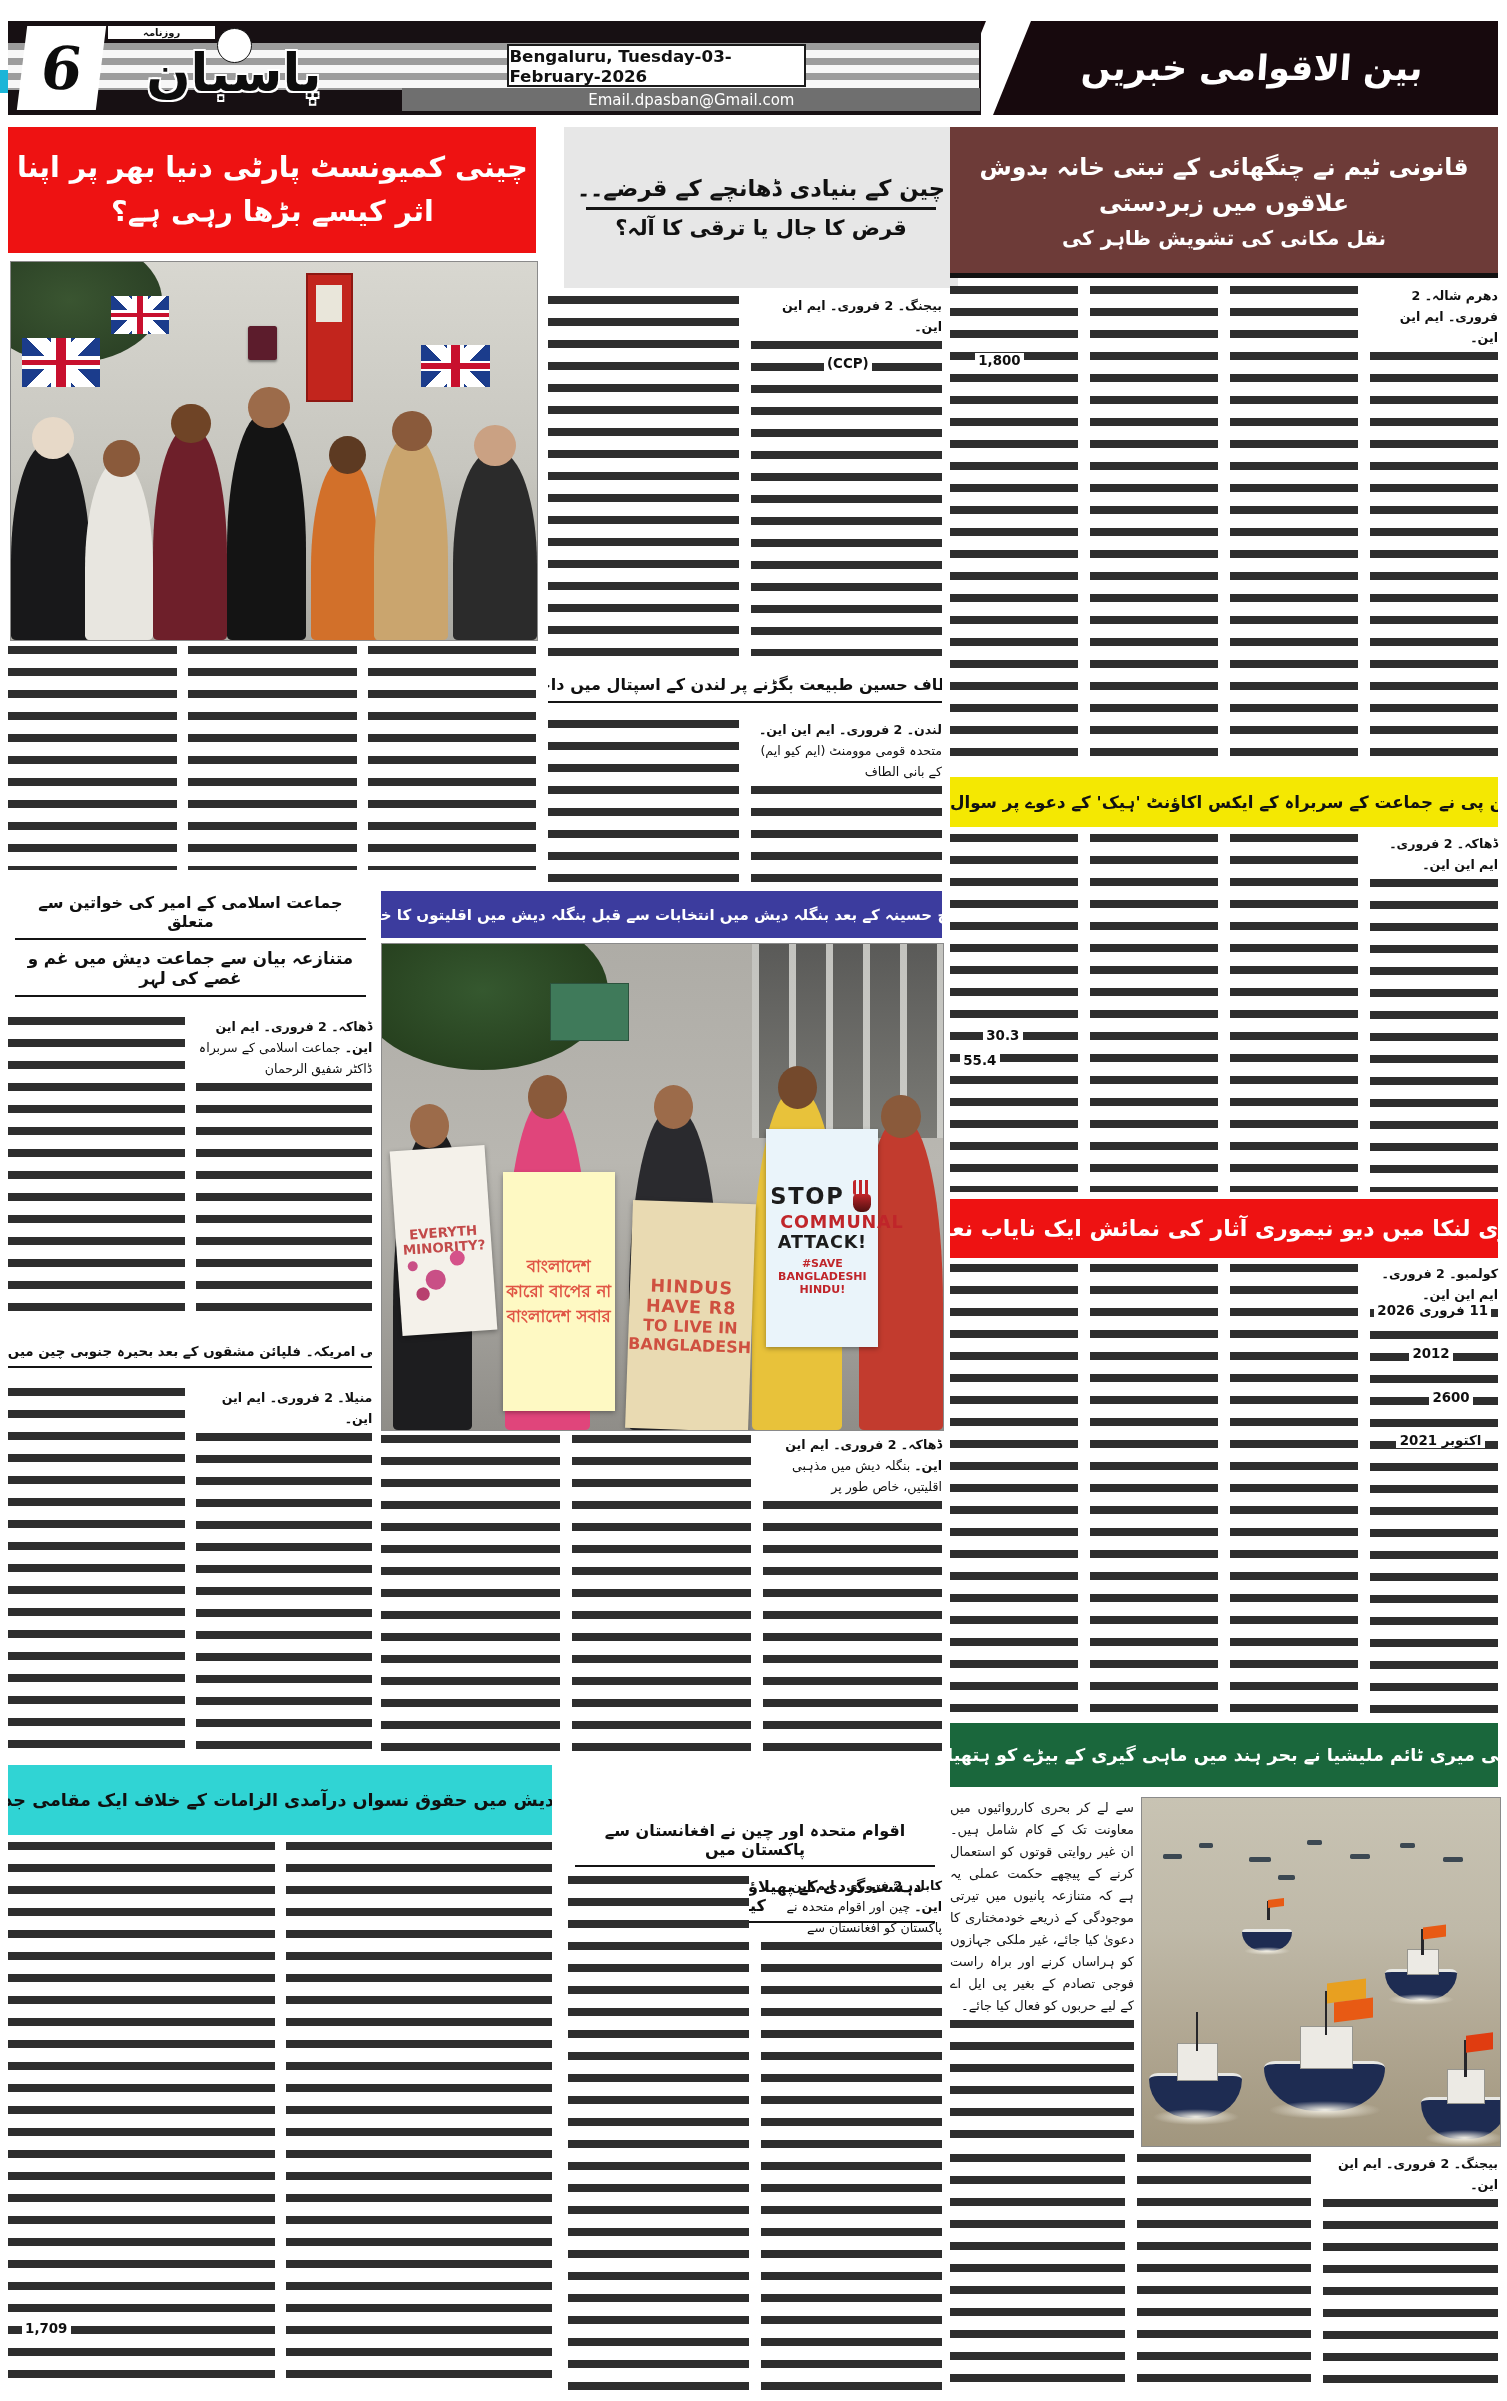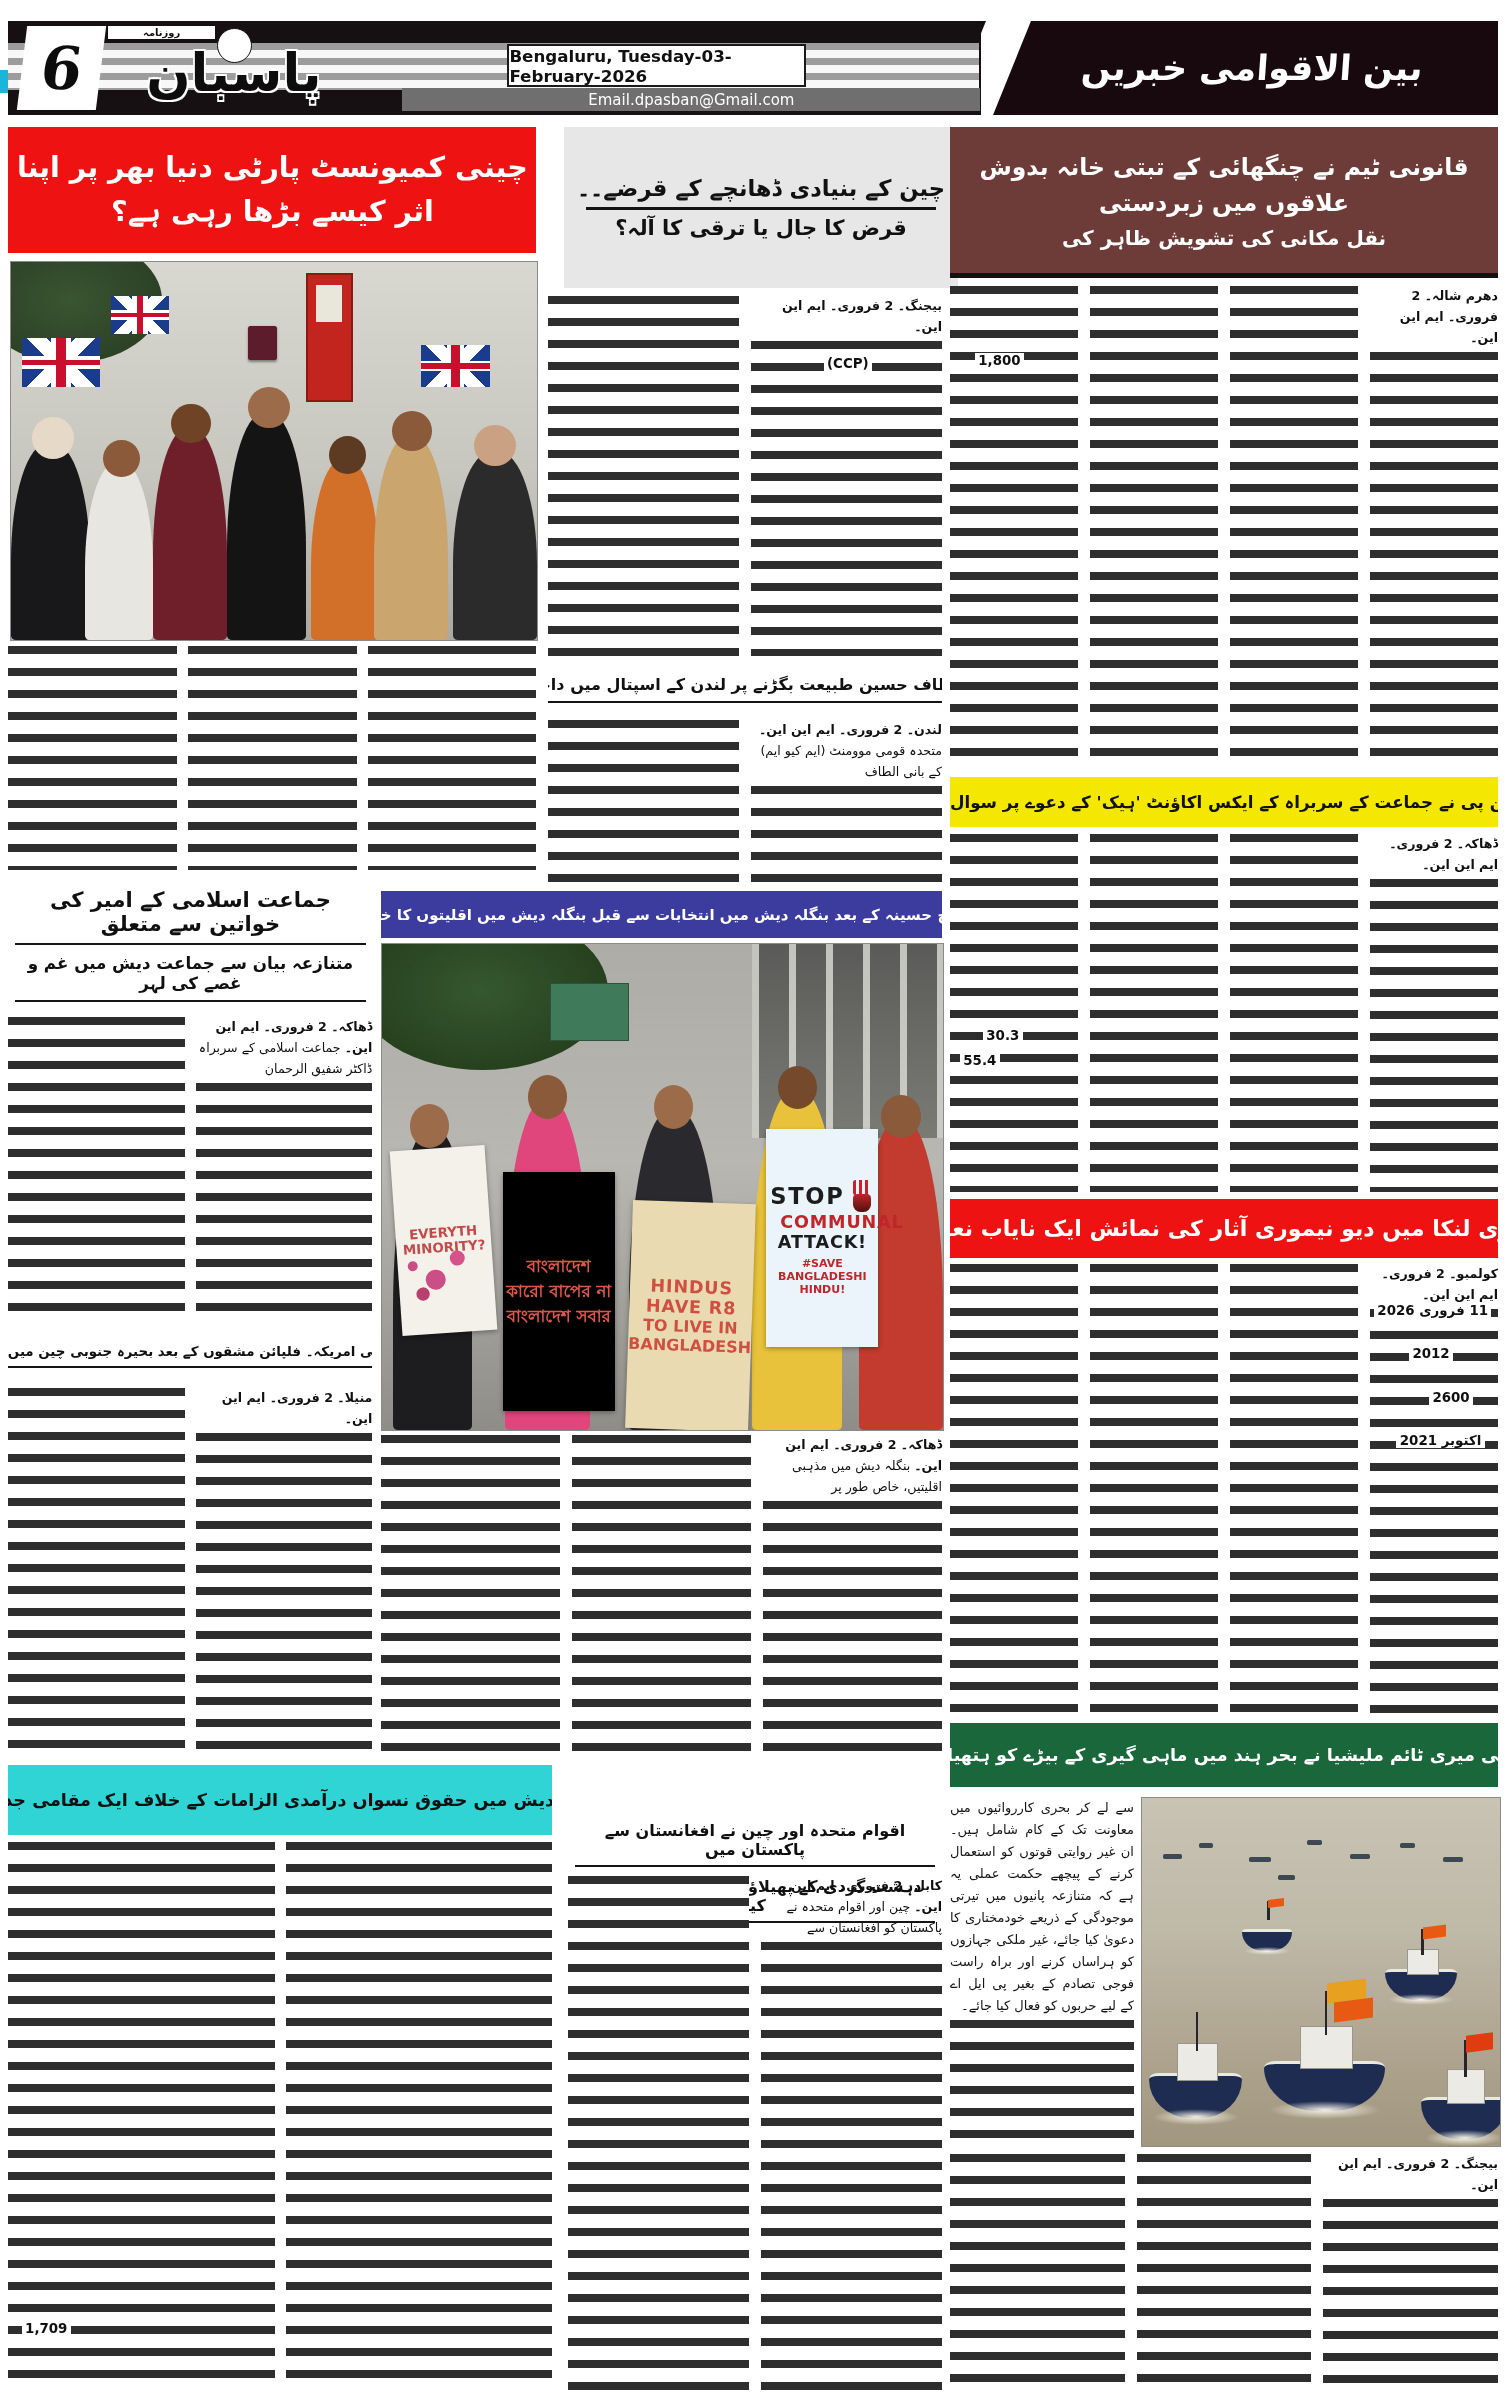--- a/index.html
+++ b/index.html
@@ -147,21 +147,21 @@
       </div>
     <div class="tcol">
         <div class="stripes"></div>
       </div>
     <div class="tcol">
         <div class="stripes"></div>
       </div>
   </div>
 
   <div class="hd hd-plain" style="left:8.4px;top:878px;width:364px;height:134px;">
-    <div class="uline" style="font-size:21px;">جماعت اسلامی کے امیر کی خواتین سے متعلق</div>
+    <div class="uline" style="font-size:16px;">جماعت اسلامی کے امیر کی خواتین سے متعلق</div>
     <div class="uline" style="font-size:16.7px;margin-top:8.4px;">متنازعہ بیان سے جماعت دیش میں غم و غصے کی لہر</div>
   </div>
 
   <div class="tblock" style="left:8.4px;top:1017px;width:364px;height:306px;">
     <div class="tcol">
       <div class="dl">
         <span class="dts">ڈھاکہ۔ 2 فروری۔ ایم این این۔</span>
         <span>جماعت اسلامی کے سربراہ ڈاکٹر شفیق الرحمان</span>
       </div>
       <div class="stripes"></div>
@@ -258,21 +258,21 @@
     <div class="head" style="left:70.5%;bottom:66%;width:7%;height:9%;background:#74492c;"></div>
     <div class="person" style="left:85%;width:15%;height:64%;background:#c23b2e;"></div>
     <div class="head" style="left:89%;bottom:60%;width:7%;height:9%;background:#8a5a3b;"></div>
 
     <div class="placard" style="left:2.5%;top:42%;width:17%;height:38%;background:#f4f1ea;transform:rotate(-4deg);">
       <div style="color:#c34a4a;font-size:13.4px;font-weight:bold;">EVERYTH</div>
       <div style="color:#c34a4a;font-size:13.4px;font-weight:bold;">MINORITY?</div>
       <div class="abs" style="left:10%;top:60%;width:10px;height:10px;border-radius:50%;background:#c94f86;box-shadow:22px 15px 0 5px #c94f86,45px -5px 0 2.5px #d5528a,8.4px 28.5px 0 1.7px #b8406f;"></div>
     </div>
 
-    <div class="placard" style="left:21.5%;top:47%;width:20%;height:49%;background:#000000;">
+    <div class="placard" style="left:21.5%;top:47%;width:20%;height:49%;background:#fef9c3;">
       <div style="color:#e05545;font-size:16.7px;font-weight:bold;line-height:1.5;">বাংলাদেশ</div>
       <div style="color:#e05545;font-size:16.7px;font-weight:bold;line-height:1.5;">কারো বাপের না</div>
       <div style="color:#e05545;font-size:16.7px;font-weight:bold;line-height:1.5;">বাংলাদেশ সবার</div>
     </div>
 
     <div class="placard" style="left:44%;top:53%;width:22%;height:47%;background:#e9dab2;transform:rotate(2deg);">
       <div style="color:#cf5040;font-size:17.6px;font-weight:bold;letter-spacing:0.8px;">HINDUS</div>
       <div style="color:#cf5040;font-size:17.6px;font-weight:bold;letter-spacing:0.8px;">HAVE R8</div>
       <div style="color:#cf5040;font-size:16px;font-weight:bold;">TO LIVE IN</div>
       <div style="color:#cf5040;font-size:16px;font-weight:bold;">BANGLADESH</div>

